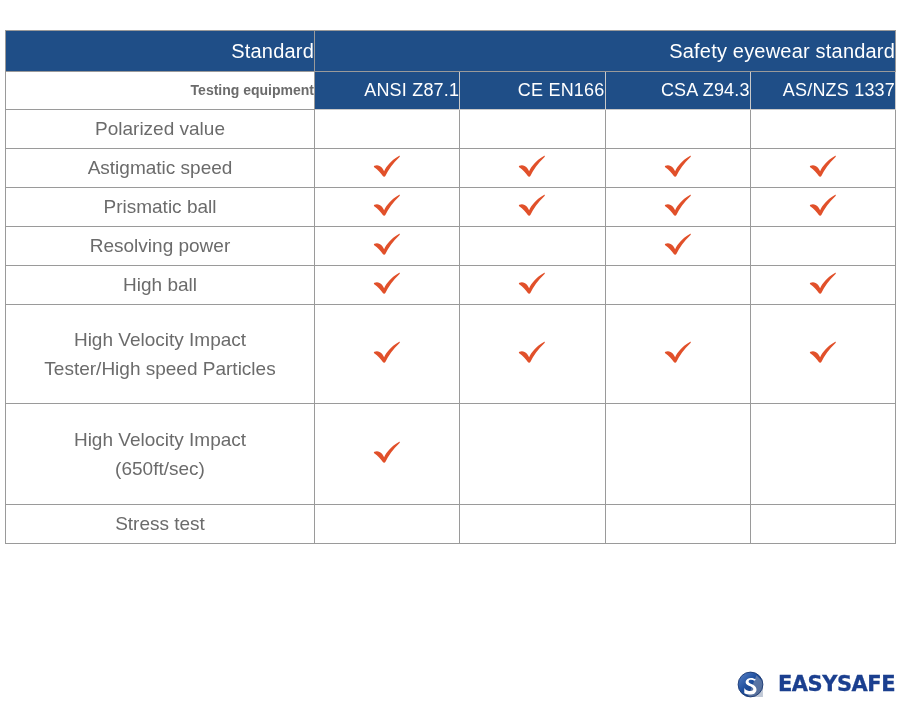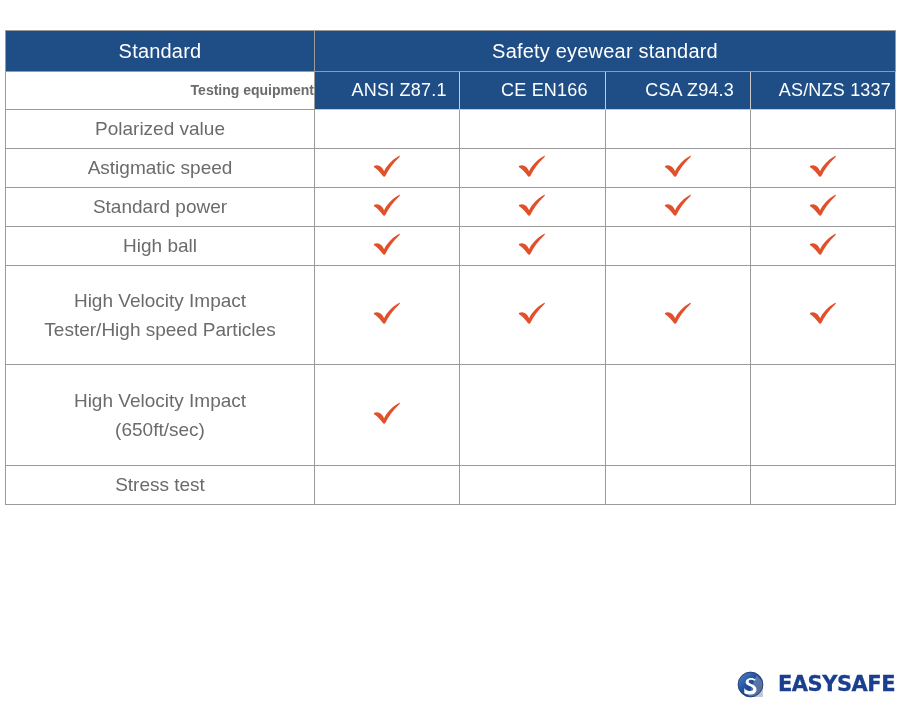--- a/index.html
+++ b/index.html
@@ -43,21 +43,21 @@
   table.cmp td, table.cmp th {
     border: 1px solid #9a9a9a;
     padding: 0;
     margin: 0;
   }
 
   
   .hdr-blue {
     background: #1F4E87;
     color: #ffffff;
-    text-align: center;
+    text-align: right;
     font-size: 20px;
     font-weight: 400;
     height: 40px;
     line-height: 40px;
     letter-spacing: 0.2px;
     border-color: #1F4E87;
   }
   .hdr-blue.sub {
     font-size: 18px;
     height: 37px;
@@ -178,34 +178,47 @@
                 </svg></span></td>
             <td class="data"><span class="check"><svg viewBox="0 0 32 28" width="30" height="26" xmlns="http://www.w3.org/2000/svg">
                   <path d="M2.5 13.8 C5.2 12.2 8.4 13.4 10.6 16.0 C11.6 17.2 12.2 18.3 12.9 19.6 C15.4 14.2 20.3 8.0 28.8 3.2 C29.6 2.8 30.2 3.5 29.5 4.2 C22.4 10.9 17.4 18.0 14.4 24.6 C13.9 25.8 12.3 26.0 11.5 24.9 C9.2 21.7 6.3 18.0 2.2 15.3 C1.6 14.9 1.8 14.1 2.5 13.8 Z" fill="#E1502A"></path>
                 </svg></span></td>
             <td class="data"><span class="check"><svg viewBox="0 0 32 28" width="30" height="26" xmlns="http://www.w3.org/2000/svg">
                   <path d="M2.5 13.8 C5.2 12.2 8.4 13.4 10.6 16.0 C11.6 17.2 12.2 18.3 12.9 19.6 C15.4 14.2 20.3 8.0 28.8 3.2 C29.6 2.8 30.2 3.5 29.5 4.2 C22.4 10.9 17.4 18.0 14.4 24.6 C13.9 25.8 12.3 26.0 11.5 24.9 C9.2 21.7 6.3 18.0 2.2 15.3 C1.6 14.9 1.8 14.1 2.5 13.8 Z" fill="#E1502A"></path>
                 </svg></span></td>
           </tr>
           <tr class="r-std">
             <td class="row-label">
-              <span class="ln">Standard power</span>
-            </td>
-            <td class="data"><span class="check"><svg viewBox="0 0 32 28" width="30" height="26" xmlns="http://www.w3.org/2000/svg">
-                  <path d="M2.5 13.8 C5.2 12.2 8.4 13.4 10.6 16.0 C11.6 17.2 12.2 18.3 12.9 19.6 C15.4 14.2 20.3 8.0 28.8 3.2 C29.6 2.8 30.2 3.5 29.5 4.2 C22.4 10.9 17.4 18.0 14.4 24.6 C13.9 25.8 12.3 26.0 11.5 24.9 C9.2 21.7 6.3 18.0 2.2 15.3 C1.6 14.9 1.8 14.1 2.5 13.8 Z" fill="#E1502A"></path>
-                </svg></span></td>
-            <td class="data"><span class="check"><svg viewBox="0 0 32 28" width="30" height="26" xmlns="http://www.w3.org/2000/svg">
-                  <path d="M2.5 13.8 C5.2 12.2 8.4 13.4 10.6 16.0 C11.6 17.2 12.2 18.3 12.9 19.6 C15.4 14.2 20.3 8.0 28.8 3.2 C29.6 2.8 30.2 3.5 29.5 4.2 C22.4 10.9 17.4 18.0 14.4 24.6 C13.9 25.8 12.3 26.0 11.5 24.9 C9.2 21.7 6.3 18.0 2.2 15.3 C1.6 14.9 1.8 14.1 2.5 13.8 Z" fill="#E1502A"></path>
-                </svg></span></td>
-            <td class="data"><span class="check"><svg viewBox="0 0 32 28" width="30" height="26" xmlns="http://www.w3.org/2000/svg">
-                  <path d="M2.5 13.8 C5.2 12.2 8.4 13.4 10.6 16.0 C11.6 17.2 12.2 18.3 12.9 19.6 C15.4 14.2 20.3 8.0 28.8 3.2 C29.6 2.8 30.2 3.5 29.5 4.2 C22.4 10.9 17.4 18.0 14.4 24.6 C13.9 25.8 12.3 26.0 11.5 24.9 C9.2 21.7 6.3 18.0 2.2 15.3 C1.6 14.9 1.8 14.1 2.5 13.8 Z" fill="#E1502A"></path>
-                </svg></span></td>
-            <td class="data"><span class="check"><svg viewBox="0 0 32 28" width="30" height="26" xmlns="http://www.w3.org/2000/svg">
-                  <path d="M2.5 13.8 C5.2 12.2 8.4 13.4 10.6 16.0 C11.6 17.2 12.2 18.3 12.9 19.6 C15.4 14.2 20.3 8.0 28.8 3.2 C29.6 2.8 30.2 3.5 29.5 4.2 C22.4 10.9 17.4 18.0 14.4 24.6 C13.9 25.8 12.3 26.0 11.5 24.9 C9.2 21.7 6.3 18.0 2.2 15.3 C1.6 14.9 1.8 14.1 2.5 13.8 Z" fill="#E1502A"></path>
-                </svg></span></td>
+              <span class="ln">Prismatic ball</span>
+            </td>
+            <td class="data"><span class="check"><svg viewBox="0 0 32 28" width="30" height="26" xmlns="http://www.w3.org/2000/svg">
+                  <path d="M2.5 13.8 C5.2 12.2 8.4 13.4 10.6 16.0 C11.6 17.2 12.2 18.3 12.9 19.6 C15.4 14.2 20.3 8.0 28.8 3.2 C29.6 2.8 30.2 3.5 29.5 4.2 C22.4 10.9 17.4 18.0 14.4 24.6 C13.9 25.8 12.3 26.0 11.5 24.9 C9.2 21.7 6.3 18.0 2.2 15.3 C1.6 14.9 1.8 14.1 2.5 13.8 Z" fill="#E1502A"></path>
+                </svg></span></td>
+            <td class="data"><span class="check"><svg viewBox="0 0 32 28" width="30" height="26" xmlns="http://www.w3.org/2000/svg">
+                  <path d="M2.5 13.8 C5.2 12.2 8.4 13.4 10.6 16.0 C11.6 17.2 12.2 18.3 12.9 19.6 C15.4 14.2 20.3 8.0 28.8 3.2 C29.6 2.8 30.2 3.5 29.5 4.2 C22.4 10.9 17.4 18.0 14.4 24.6 C13.9 25.8 12.3 26.0 11.5 24.9 C9.2 21.7 6.3 18.0 2.2 15.3 C1.6 14.9 1.8 14.1 2.5 13.8 Z" fill="#E1502A"></path>
+                </svg></span></td>
+            <td class="data"><span class="check"><svg viewBox="0 0 32 28" width="30" height="26" xmlns="http://www.w3.org/2000/svg">
+                  <path d="M2.5 13.8 C5.2 12.2 8.4 13.4 10.6 16.0 C11.6 17.2 12.2 18.3 12.9 19.6 C15.4 14.2 20.3 8.0 28.8 3.2 C29.6 2.8 30.2 3.5 29.5 4.2 C22.4 10.9 17.4 18.0 14.4 24.6 C13.9 25.8 12.3 26.0 11.5 24.9 C9.2 21.7 6.3 18.0 2.2 15.3 C1.6 14.9 1.8 14.1 2.5 13.8 Z" fill="#E1502A"></path>
+                </svg></span></td>
+            <td class="data"><span class="check"><svg viewBox="0 0 32 28" width="30" height="26" xmlns="http://www.w3.org/2000/svg">
+                  <path d="M2.5 13.8 C5.2 12.2 8.4 13.4 10.6 16.0 C11.6 17.2 12.2 18.3 12.9 19.6 C15.4 14.2 20.3 8.0 28.8 3.2 C29.6 2.8 30.2 3.5 29.5 4.2 C22.4 10.9 17.4 18.0 14.4 24.6 C13.9 25.8 12.3 26.0 11.5 24.9 C9.2 21.7 6.3 18.0 2.2 15.3 C1.6 14.9 1.8 14.1 2.5 13.8 Z" fill="#E1502A"></path>
+                </svg></span></td>
+          </tr>
+          <tr class="r-std">
+            <td class="row-label">
+              <span class="ln">Resolving power</span>
+            </td>
+            <td class="data"><span class="check"><svg viewBox="0 0 32 28" width="30" height="26" xmlns="http://www.w3.org/2000/svg">
+                  <path d="M2.5 13.8 C5.2 12.2 8.4 13.4 10.6 16.0 C11.6 17.2 12.2 18.3 12.9 19.6 C15.4 14.2 20.3 8.0 28.8 3.2 C29.6 2.8 30.2 3.5 29.5 4.2 C22.4 10.9 17.4 18.0 14.4 24.6 C13.9 25.8 12.3 26.0 11.5 24.9 C9.2 21.7 6.3 18.0 2.2 15.3 C1.6 14.9 1.8 14.1 2.5 13.8 Z" fill="#E1502A"></path>
+                </svg></span></td>
+            <td class="data"></td>
+            <td class="data"><span class="check"><svg viewBox="0 0 32 28" width="30" height="26" xmlns="http://www.w3.org/2000/svg">
+                  <path d="M2.5 13.8 C5.2 12.2 8.4 13.4 10.6 16.0 C11.6 17.2 12.2 18.3 12.9 19.6 C15.4 14.2 20.3 8.0 28.8 3.2 C29.6 2.8 30.2 3.5 29.5 4.2 C22.4 10.9 17.4 18.0 14.4 24.6 C13.9 25.8 12.3 26.0 11.5 24.9 C9.2 21.7 6.3 18.0 2.2 15.3 C1.6 14.9 1.8 14.1 2.5 13.8 Z" fill="#E1502A"></path>
+                </svg></span></td>
+            <td class="data"></td>
           </tr>
           <tr class="r-std">
             <td class="row-label">
               <span class="ln">High ball</span>
             </td>
             <td class="data"><span class="check"><svg viewBox="0 0 32 28" width="30" height="26" xmlns="http://www.w3.org/2000/svg">
                   <path d="M2.5 13.8 C5.2 12.2 8.4 13.4 10.6 16.0 C11.6 17.2 12.2 18.3 12.9 19.6 C15.4 14.2 20.3 8.0 28.8 3.2 C29.6 2.8 30.2 3.5 29.5 4.2 C22.4 10.9 17.4 18.0 14.4 24.6 C13.9 25.8 12.3 26.0 11.5 24.9 C9.2 21.7 6.3 18.0 2.2 15.3 C1.6 14.9 1.8 14.1 2.5 13.8 Z" fill="#E1502A"></path>
                 </svg></span></td>
             <td class="data"><span class="check"><svg viewBox="0 0 32 28" width="30" height="26" xmlns="http://www.w3.org/2000/svg">
                   <path d="M2.5 13.8 C5.2 12.2 8.4 13.4 10.6 16.0 C11.6 17.2 12.2 18.3 12.9 19.6 C15.4 14.2 20.3 8.0 28.8 3.2 C29.6 2.8 30.2 3.5 29.5 4.2 C22.4 10.9 17.4 18.0 14.4 24.6 C13.9 25.8 12.3 26.0 11.5 24.9 C9.2 21.7 6.3 18.0 2.2 15.3 C1.6 14.9 1.8 14.1 2.5 13.8 Z" fill="#E1502A"></path>

